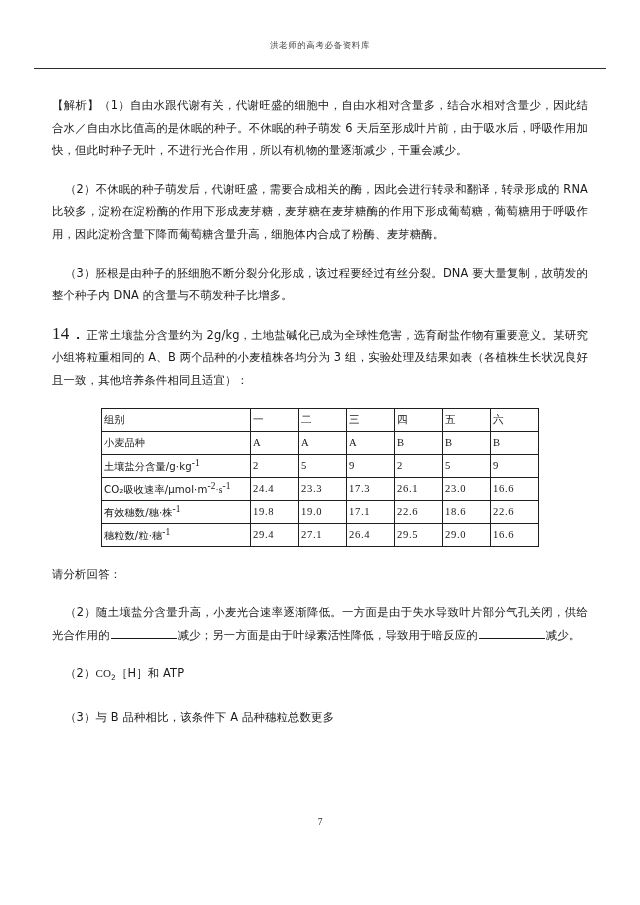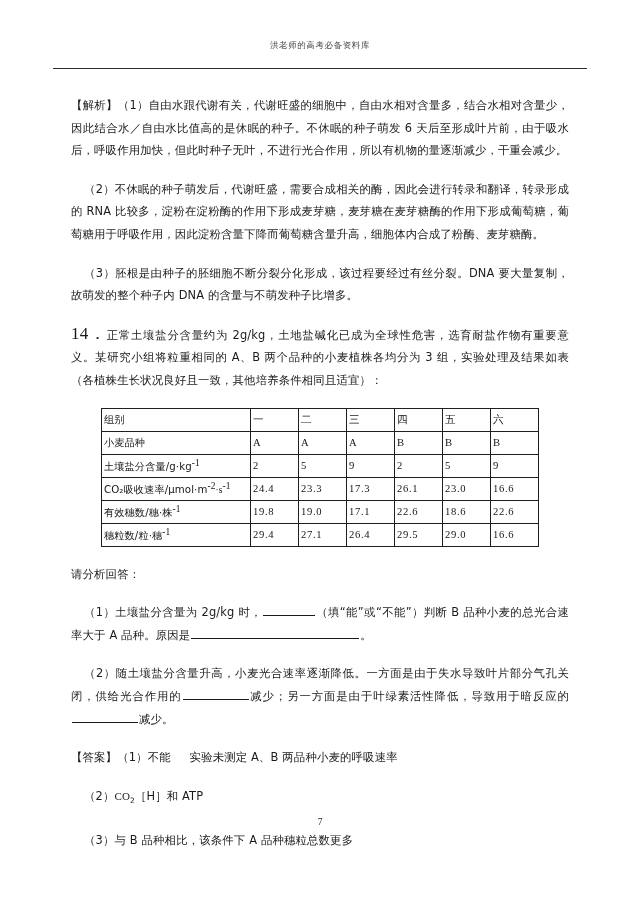--- a/index.html
+++ b/index.html
@@ -13,21 +13,21 @@
     font-family: "DejaVu Sans", "Liberation Sans", sans-serif;
     color: #1b1b1b;
     position: relative;
     overflow: hidden;
   }
   .page {
     position: relative;
     width: 640px;
     height: 905px;
     box-sizing: border-box;
-    padding: 0 55px;
+    padding: 0 36px;
   }
   
   .header {
     text-align: center;
     font-size: 8.5px;
     color: #4a4a4a;
     letter-spacing: 0.6px;
     padding-top: 38px;
     height: 14px;
     line-height: 14px;
@@ -206,26 +206,24 @@
             <td class="val">29.5</td>
             <td class="val">29.0</td>
             <td class="val">16.6</td>
           </tr>
         </tbody>
       </table>
     </div>
 
     <p class="para">请分析回答：</p>
 
-    <p class="para indent"><span>（1）</span><span>土壤盐分含量为 2g/kg 时，</span><span class="blank b-s"></span><span>（填“能”或“不能”）判断 B 品种小麦的总光合速率大于 A 品种。原因是</span><span class="blank b-xl"></span><span>。</span></p>
 
     <p class="para indent"><span>（2）</span><span>随土壤盐分含量升高，小麦光合速率逐渐降低。一方面是由于失水导致叶片部分气孔关闭，供给光合作用的</span><span class="blank b-m"></span><span>减少；另一方面是由于叶绿素活性降低，导致用于暗反应的</span><span class="blank b-m"></span><span>减少。</span></p>
 
 
-    <p class="para"><span>【答案】</span><span>（1）</span><span>不能</span>&nbsp;&nbsp;&nbsp;&nbsp;&nbsp;<span>实验未测定 A、B 两品种小麦的呼吸速率</span></p>
 
     <p class="para indent"><span>（2）</span><span class="lat">CO</span><sub>2</sub><span>［H］和 ATP</span></p>
 
     <p class="para indent"><span>（3）</span><span>与 B 品种相比，该条件下 A 品种穗粒总数更多</span></p>
 
   </div>
 
   <div class="page-number">7</div>
 
 </div>

